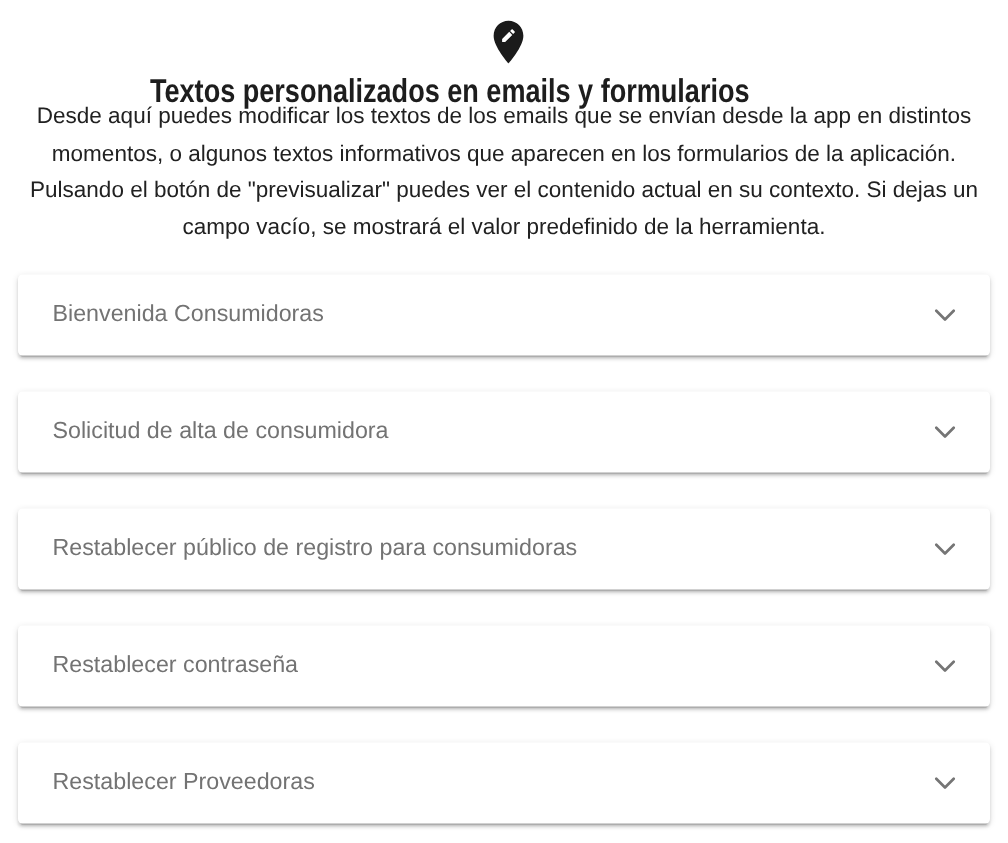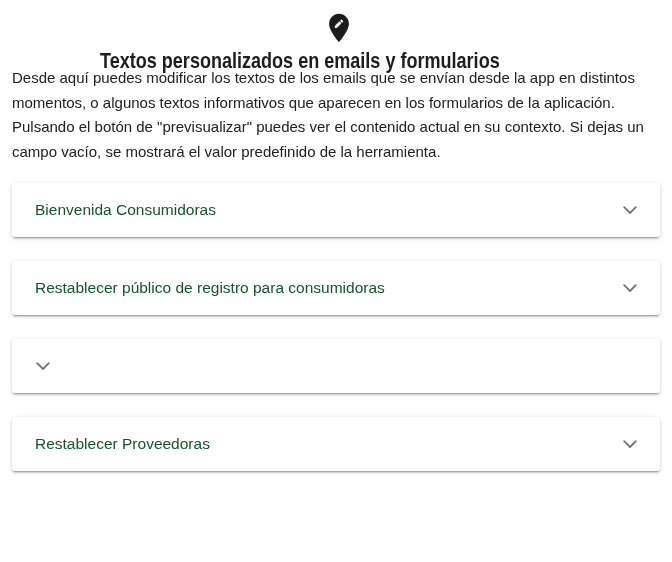--- a/index.html
+++ b/index.html
@@ -42,20 +42,21 @@
     margin-left: 10px;
     white-space: nowrap;
   }
   
   .intro {
     margin-top: 14px;
     width: 648px;
     font-size: 15px;
     line-height: 24.5px;
     color: #212121;
+    text-align: center;
   }
   
   .accordion {
     margin-top: 19px;
   }
   .panel {
     width: 648px;
     height: 54px;
     background: #ffffff;
     border-radius: 3px;
@@ -64,21 +65,21 @@
                 0 1px 5px 0 rgba(0,0,0,.12);
     display: flex;
     align-items: center;
     justify-content: space-between;
     padding: 0 22px 0 23px;
     margin-bottom: 24px;
     cursor: pointer;
   }
   .panel-label {
     font-size: 15.5px;
-    color: #14532d;
+    color: #737373;
   }
   .chevron {
     display: inline-flex;
     align-items: center;
     justify-content: center;
     width: 16px;
     height: 16px;
     flex: 0 0 auto;
   }
 </style>
@@ -101,31 +102,40 @@
   <div class="accordion" id="accordion">
     <div class="panel">
       <span class="panel-label">Bienvenida Consumidoras</span>
       <span class="chevron">
         <svg width="14" height="9" viewBox="0 0 14 9" aria-hidden="true">
           <path d="M1.2 1.2 L7 7 L12.8 1.2" fill="none" stroke-width="1.8" stroke-linecap="round" stroke-linejoin="round" stroke="#757575"></path>
         </svg>
       </span>
     </div>
 
+    <div class="panel">
+      <span class="panel-label">Solicitud de alta de consumidora</span>
+      <span class="chevron">
+        <svg width="14" height="9" viewBox="0 0 14 9" aria-hidden="true">
+          <path d="M1.2 1.2 L7 7 L12.8 1.2" fill="none" stroke-width="1.8" stroke-linecap="round" stroke-linejoin="round" stroke="#757575"></path>
+        </svg>
+      </span>
+    </div>
 
     <div class="panel">
       <span class="panel-label">Restablecer público de registro para consumidoras</span>
       <span class="chevron">
         <svg width="14" height="9" viewBox="0 0 14 9" aria-hidden="true">
           <path d="M1.2 1.2 L7 7 L12.8 1.2" fill="none" stroke-width="1.8" stroke-linecap="round" stroke-linejoin="round" stroke="#757575"></path>
         </svg>
       </span>
     </div>
 
     <div class="panel">
+      <span class="panel-label">Restablecer contraseña</span>
       <span class="chevron">
         <svg width="14" height="9" viewBox="0 0 14 9" aria-hidden="true">
           <path d="M1.2 1.2 L7 7 L12.8 1.2" fill="none" stroke-width="1.8" stroke-linecap="round" stroke-linejoin="round" stroke="#757575"></path>
         </svg>
       </span>
     </div>
 
     <div class="panel">
       <span class="panel-label">Restablecer Proveedoras</span>
       <span class="chevron">

